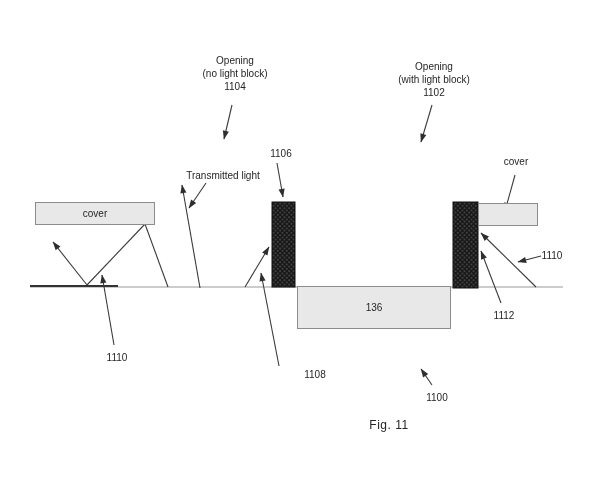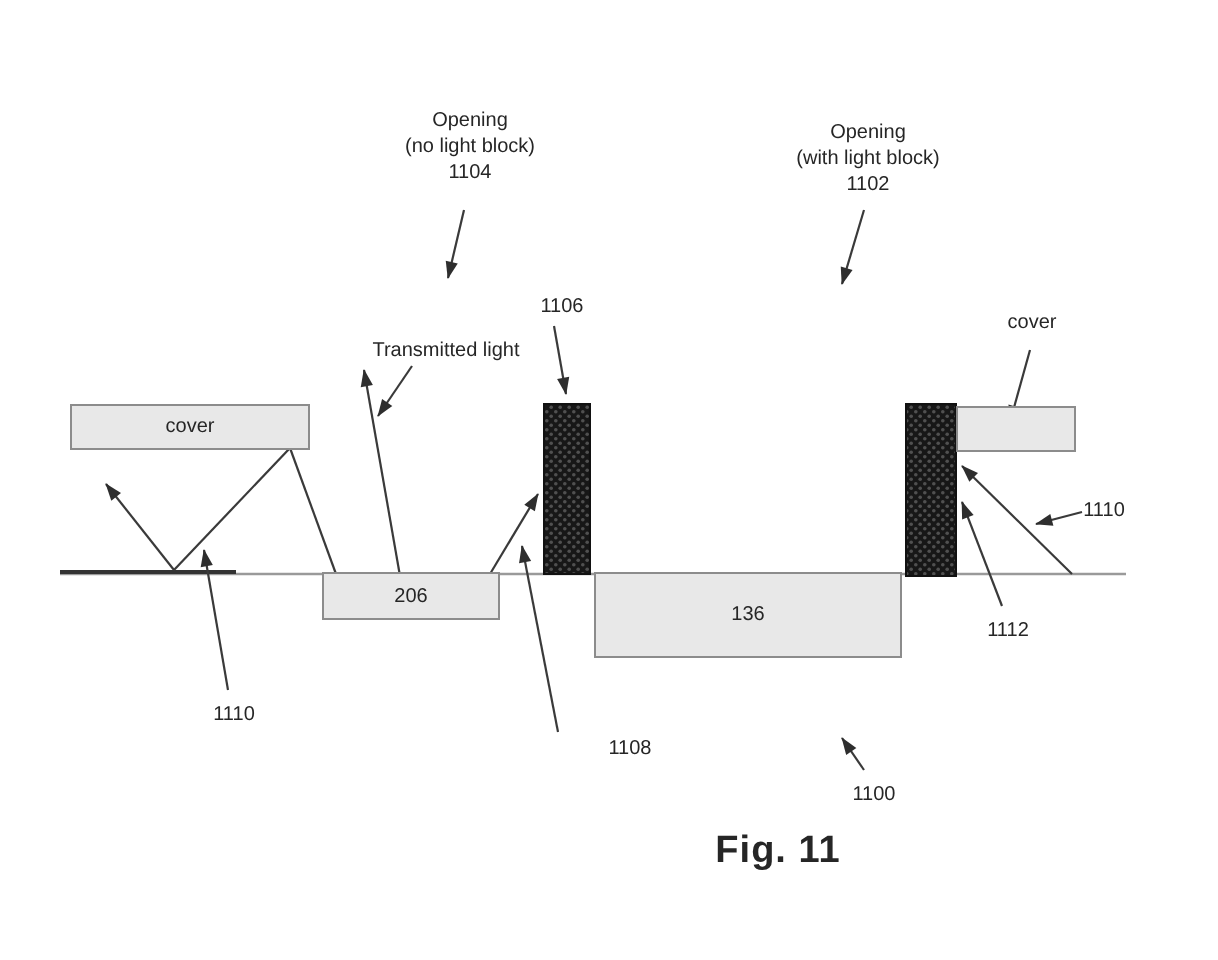--- a/index.html
+++ b/index.html
@@ -19,21 +19,21 @@
     white-space:pre-line; text-align:center;
     font-size:10px; line-height:13px; color:var(--text,#262626);
   }
   .box {
     position:absolute; box-sizing:border-box;
     background:var(--box-fill,#e8e8e8);
     border:1px solid var(--box-border,#8c8c8c);
     display:flex; align-items:center; justify-content:center;
     font-size:10px; color:var(--text,#262626);
   }
-  .caption { font-size:19px; font-weight:700; letter-spacing:0.5px; }
+  .caption { font-size:12px; font-weight:400; letter-spacing:0.5px; }
 </style>
 </head>
 <body>
 
 <div class="stage">
 
   <svg class="art" width="609" height="480" viewBox="0 0 609 480">
     <defs>
       <marker id="arrow" viewBox="0 0 10 8" refX="9" refY="4" markerWidth="9" markerHeight="7" orient="auto-start-reverse">
         <path d="M0.5,0.8 L9.5,4 L0.5,7.2 z" fill="#2e2e2e"></path>
@@ -70,23 +70,20 @@
     <line class="ray" x1="536" y1="287" x2="481" y2="233" marker-end="url(#arrow)"></line>
     <line class="ray" x1="541" y1="256" x2="518" y2="262" marker-end="url(#arrow)"></line>
     <line class="ray" x1="501" y1="303" x2="481" y2="251" marker-end="url(#arrow)"></line>
     <line class="ray" x1="432" y1="385" x2="421" y2="369" marker-end="url(#arrow)"></line>
   </svg>
 
   <div class="box" style="left:35px; top:202px; width:120px; height:23px;">
     <span>cover</span>
   </div>
   <div class="box" style="left:478px; top:203px; width:60px; height:23px;"></div>
-  <div class="box" style="left:161px; top:286px; width:89px; height:24px;">
-    <span>206</span>
-  </div>
   <div class="box" style="left:297px; top:286px; width:154px; height:43px;">
     <span>136</span>
   </div>
 
   <div class="lbl" style="left:235px; top:54px;">Opening
 (no light block)
 1104</div>
   <div class="lbl" style="left:434px; top:60px;">Opening
 (with light block)
 1102</div>

